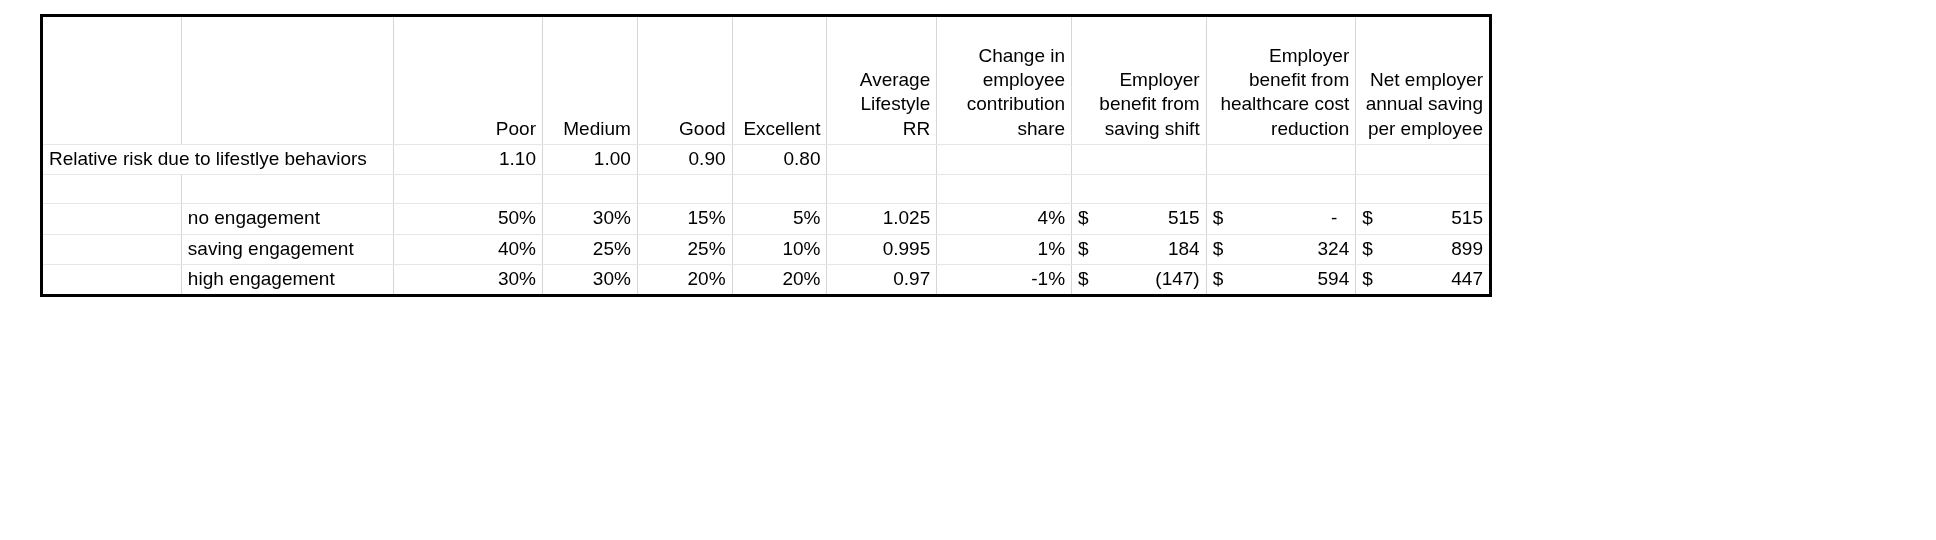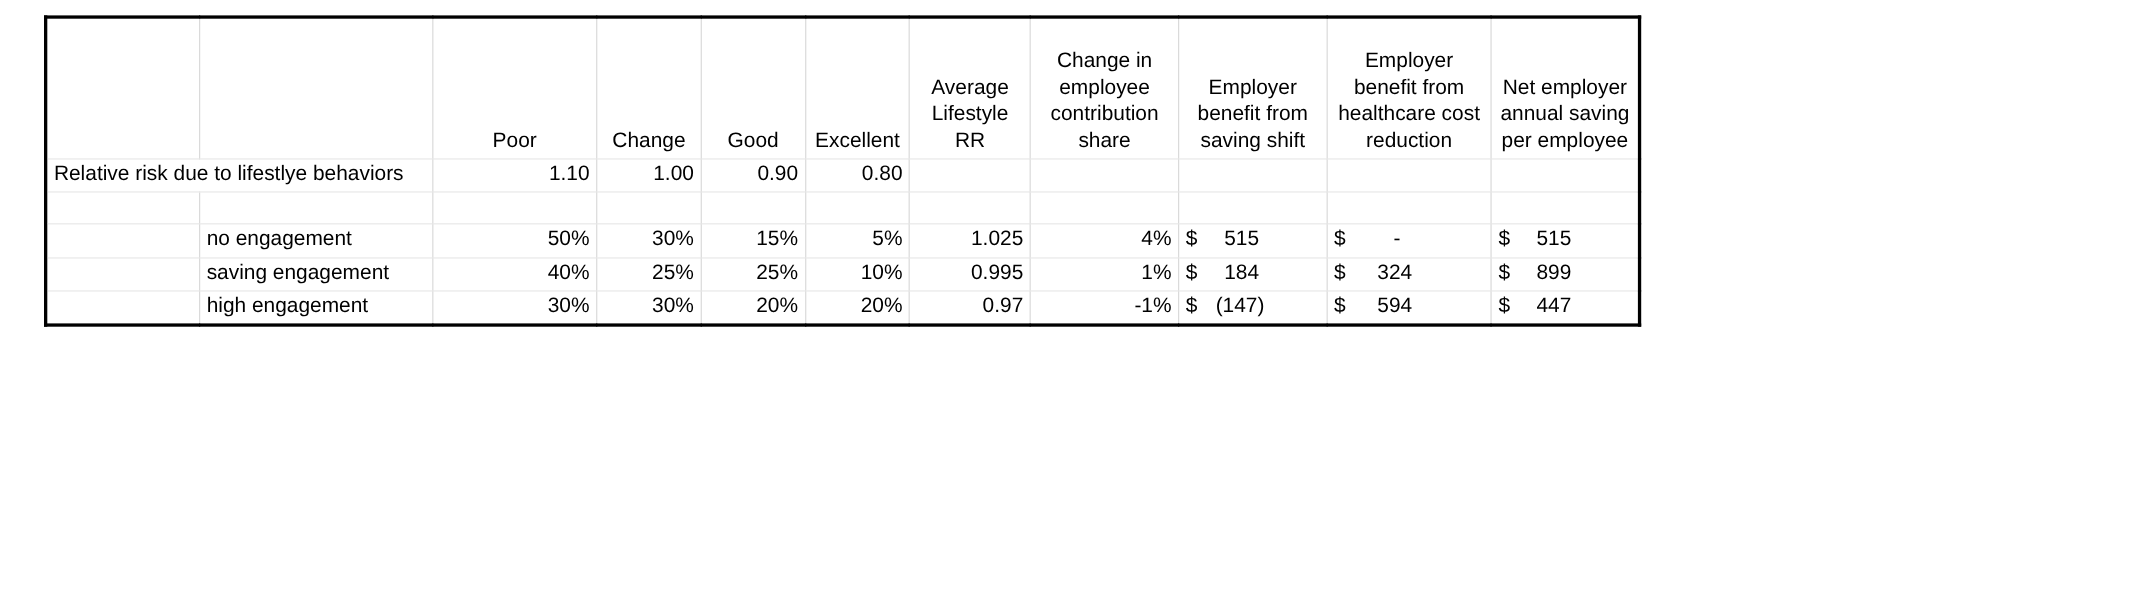--- a/index.html
+++ b/index.html
@@ -36,35 +36,35 @@
   }
   
   table.grid {
     border: 3px solid #000000;
   }
   .c-right { text-align: right; }
   .c-left { text-align: left; margin-left: 29px; }
   .bold { font-weight: bold; }
   .hdr-row td {
     vertical-align: bottom;
-    text-align: center;
+    text-align: right;
     border-bottom: 3px solid #000000;
     line-height: 1.22;
   }
   .indent { padding-left: 28px; }
   
   .sep-left { border-left: 3px solid #000000; }
   .dollar-cell {
     border-right: none;
     text-align: left;
     padding-right: 0;
   }
   .amount-cell {
     border-left: none;
-    text-align: left;
+    text-align: right;
     padding-left: 0;
   }
   .row-h { height: 29px; }
 </style>
 </head>
 <body>
 
 <div id="sheet">
   <table class="grid">
     <colgroup>
@@ -79,21 +79,21 @@
       <col style="width:135px">
       <col style="width:150px">
       <col style="width:135px">
     </colgroup>
 
     <tbody>
         <tr class="hdr-row">
       <td style="height:122px"></td>
       <td></td>
       <td>Poor</td>
-      <td>Change</td>
+      <td>Medium</td>
       <td>Good</td>
       <td>Excellent</td>
       <td style="white-space:normal">Average Lifestyle RR</td>
       <td style="white-space:normal">Change in employee contribution share</td>
       <td style="white-space:normal">Employer benefit from saving shift</td>
       <td style="white-space:normal">Employer benefit from healthcare cost reduction</td>
       <td class="sep-left" style="white-space:normal">Net employer annual saving per employee</td>
     </tr>
 
     <tr class="row-h">

